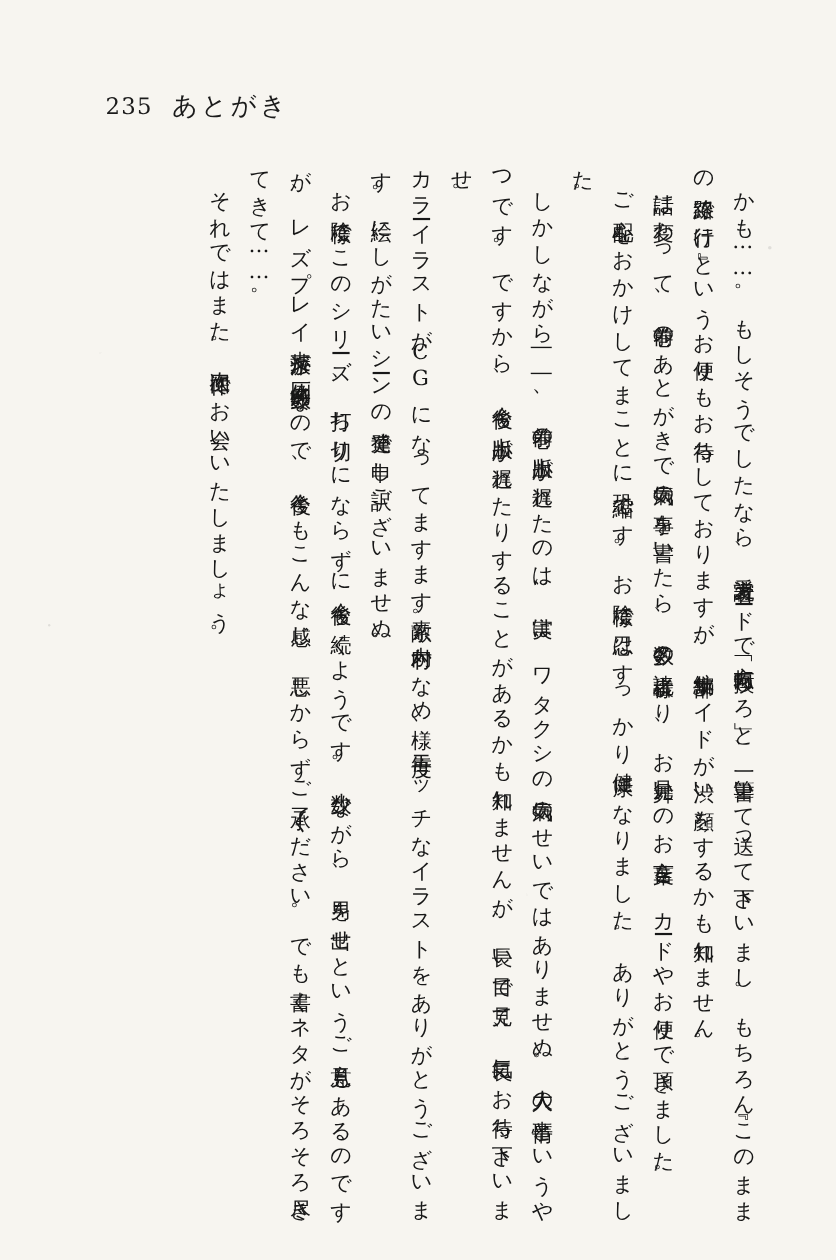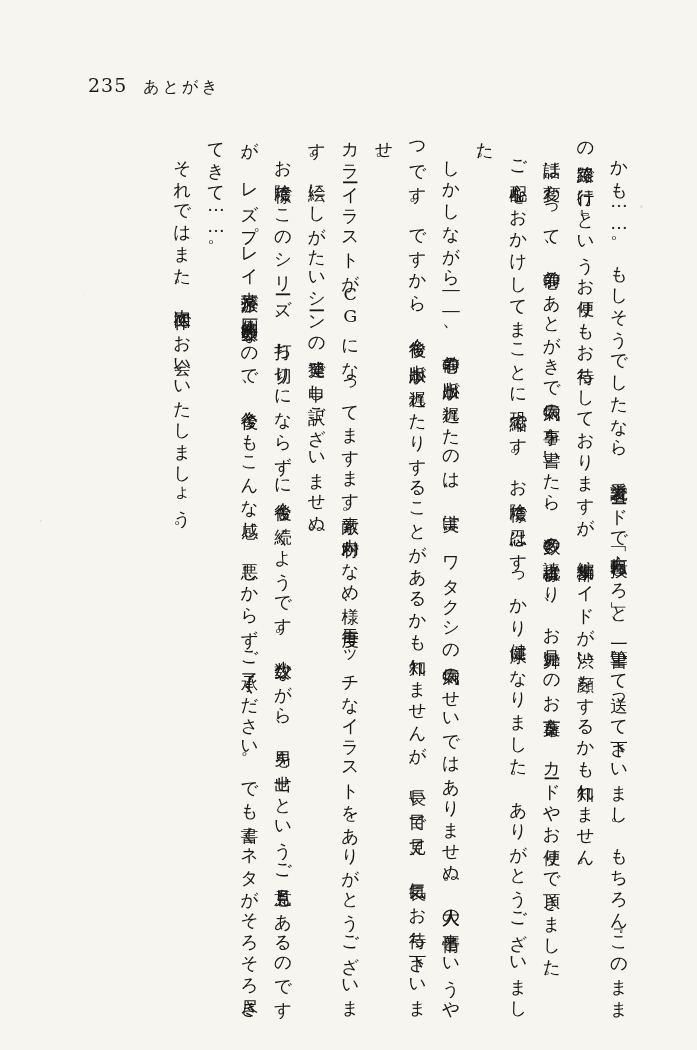--- a/index.html
+++ b/index.html
@@ -32,21 +32,21 @@
     align-items: baseline;
     gap: 16px;
     color: #1b1b1b;
   }
   .page-number {
     font-size: 19px;
     letter-spacing: 1px;
     font-family: "DejaVu Serif", "Liberation Serif", serif;
   }
   .header-title {
-    font-size: 16px;
+    font-size: 21px;
     letter-spacing: 3px;
     font-family: "DejaVu Sans", "Liberation Sans", sans-serif;
   }
   .body-text {
     position: absolute;
     top: 130px;
     right: 62px;
     height: 880px;
     width: 590px;
     writing-mode: vertical-rl;

